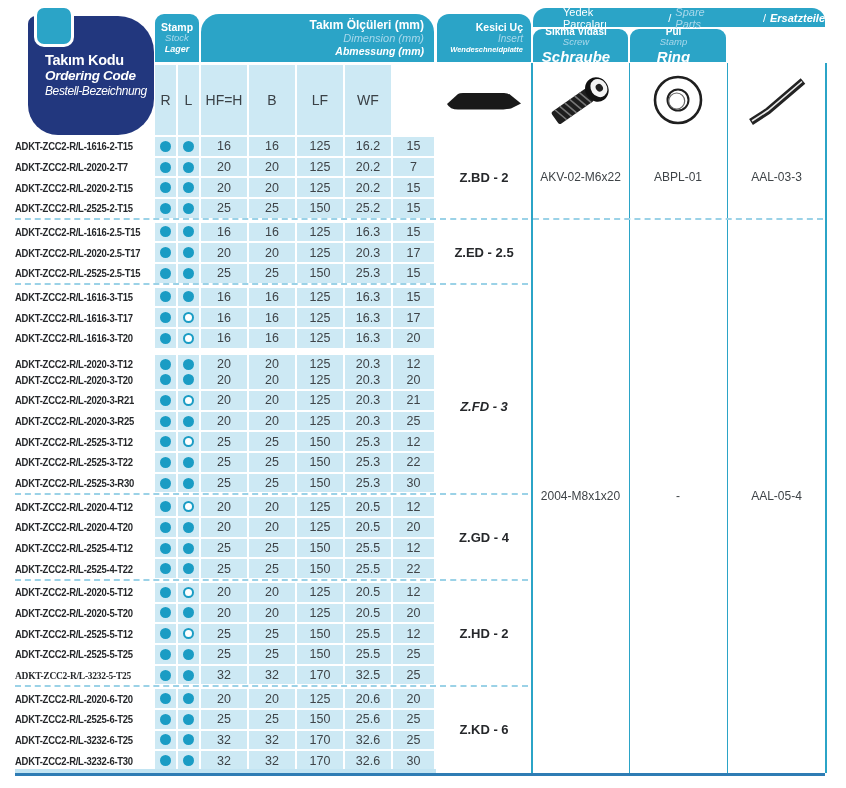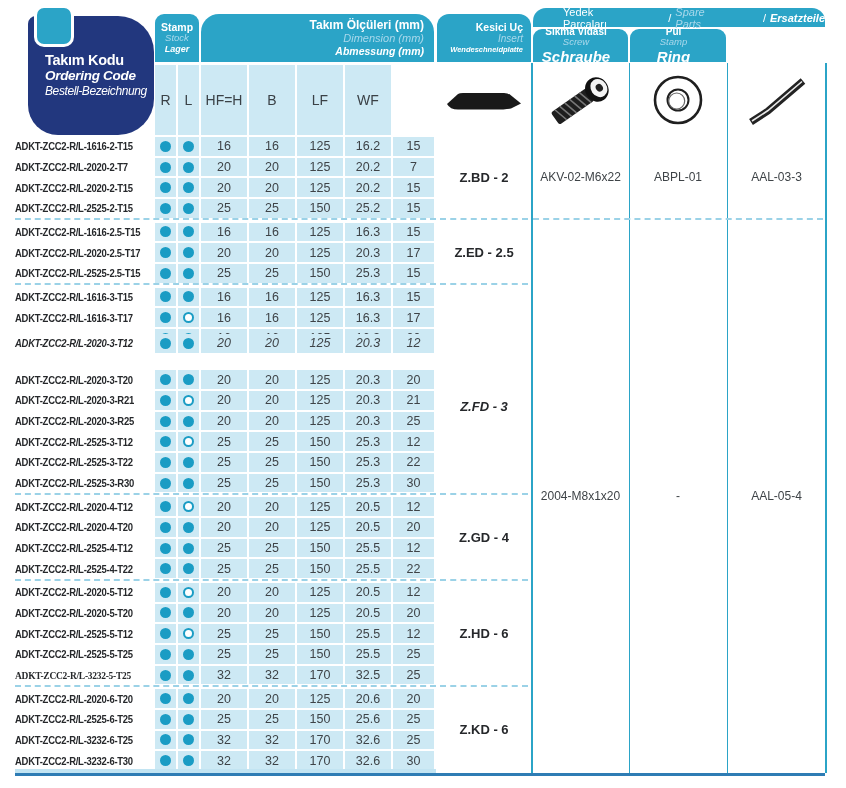--- a/index.html
+++ b/index.html
@@ -300,21 +300,21 @@
         </div>
         <div class="cell blue" style="left: 163px; width: 21px;">
           <span class="dot open"></span>
         </div>
         <div class="cell blue" style="left: 186px; width: 46px;">16</div>
         <div class="cell blue" style="left: 234px; width: 46px;">16</div>
         <div class="cell blue" style="left: 282px; width: 46px;">125</div>
         <div class="cell blue" style="left: 330px; width: 46px;">16.3</div>
         <div class="cell blue" style="left: 378px; width: 41px;">20</div>
       </div>
-      <div class="row" style="top: 334px; font-style: italic;">
+      <div class="row" style="top: 355px;">
         <div class="cell code" style="left: 0px; width: 138px;">
           <span class="code-text">ADKT-ZCC2-R/L-2020-3-T12</span>
         </div>
         <div class="cell blue" style="left: 140px; width: 21px;">
           <span class="dot filled"></span>
         </div>
         <div class="cell blue" style="left: 163px; width: 21px;">
           <span class="dot filled"></span>
         </div>
         <div class="cell blue" style="left: 186px; width: 46px;">20</div>
@@ -665,21 +665,21 @@
         <path d="M6 50 L23 39 L58 9" fill="none" stroke="#232323" stroke-width="7"></path>
         <path d="M7 49 L23 38.5 L57 9.5" fill="none" stroke="#e9e9e9" stroke-width="1.6"></path>
       </svg>
     </div>
 
     <div id="insert-groups">
         <div class="grp-label" style="left: 0px; width: 94px; top: 74px; height: 80.8px;">Z.BD - 2</div>
         <div class="grp-label" style="left: 0px; width: 94px; top: 159.6px; height: 60.1px;">Z.ED - 2.5</div>
         <div class="grp-label" style="left: 0px; width: 94px; top: 241px; height: 205px; font-style: italic;">Z.FD - 3</div>
         <div class="grp-label" style="left: 0px; width: 94px; top: 434.3px; height: 80.8px;">Z.GD - 4</div>
-        <div class="grp-label" style="left: 0px; width: 94px; top: 519.9px; height: 101.5px;">Z.HD - 6</div>
+        <div class="grp-label" style="left: 0px; width: 94px; top: 519.9px; height: 101.5px;">Z.HD - 2</div>
         <div class="grp-label" style="left: 0px; width: 94px; top: 626.2px; height: 80.8px;">Z.KD - 6</div>
         <div class="rsep" style="left: 3px; width: 88px; top: 155.2px;"></div>
         <div class="rsep" style="left: 3px; width: 88px; top: 220.1px;"></div>
         <div class="rsep" style="left: 3px; width: 88px; top: 429.9px;"></div>
         <div class="rsep" style="left: 3px; width: 88px; top: 515.5px;"></div>
         <div class="rsep" style="left: 3px; width: 88px; top: 621.8px;"></div>
       </div>
     <div id="spare-groups">
         <div class="grp-val" style="left: 96px; width: 95px; top: 74px; height: 80.8px;">AKV-02-M6x22</div>
         <div class="grp-val" style="left: 193px; width: 96px; top: 74px; height: 80.8px;">ABPL-01</div>

